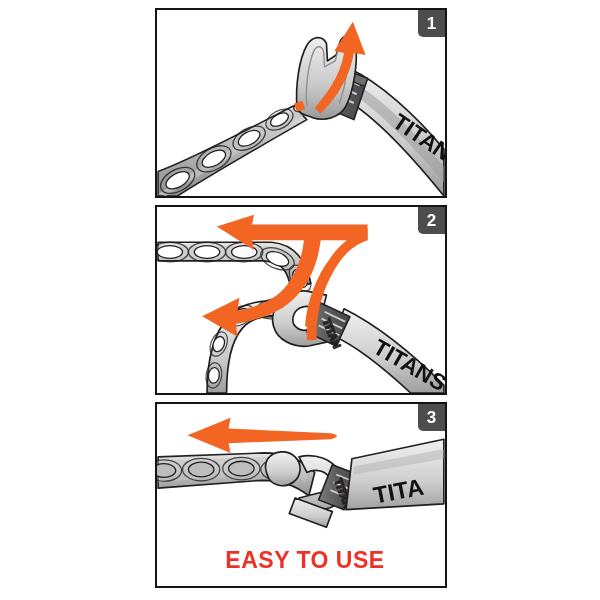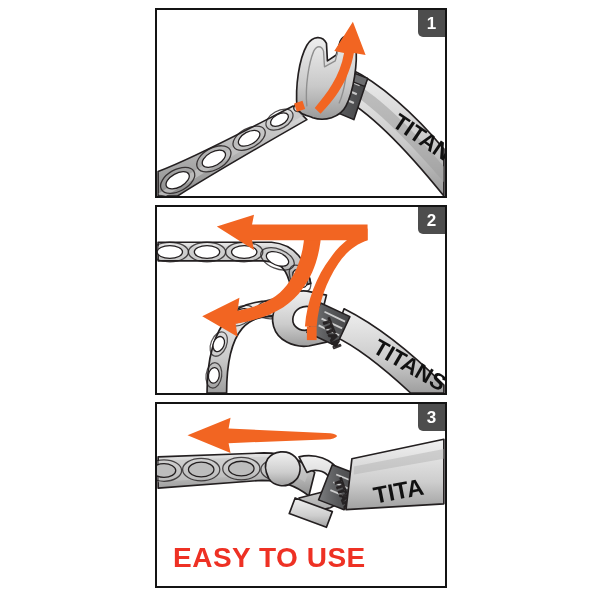--- a/index.html
+++ b/index.html
@@ -55,25 +55,26 @@
     display: flex;
     align-items: center;
     justify-content: center;
     border-bottom-left-radius: 5px;
     line-height: 1;
     z-index: 5;
   }
 
   .tagline {
     position: absolute;
-    left: 16px;
+    left: 8px;
     right: 0;
     bottom: 12px;
+    text-align: center;
     color: #ee3124;
-    font-size: 28px;
+    font-size: 23px;
     font-weight: bold;
     letter-spacing: 0.5px;
     font-family: "Liberation Sans", sans-serif;
     z-index: 4;
   }
 </style>
 </head>
 <body>
 
 <div id="page">

